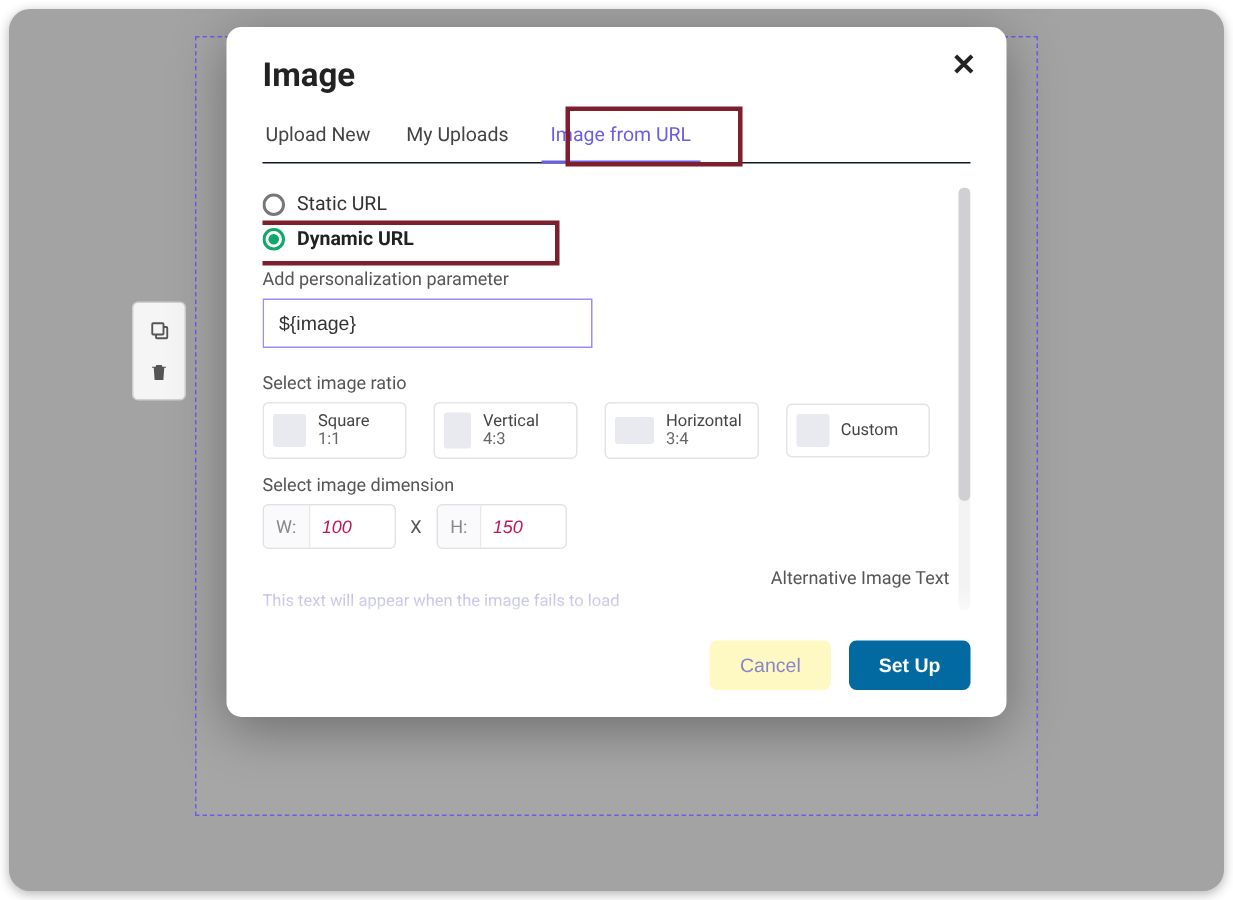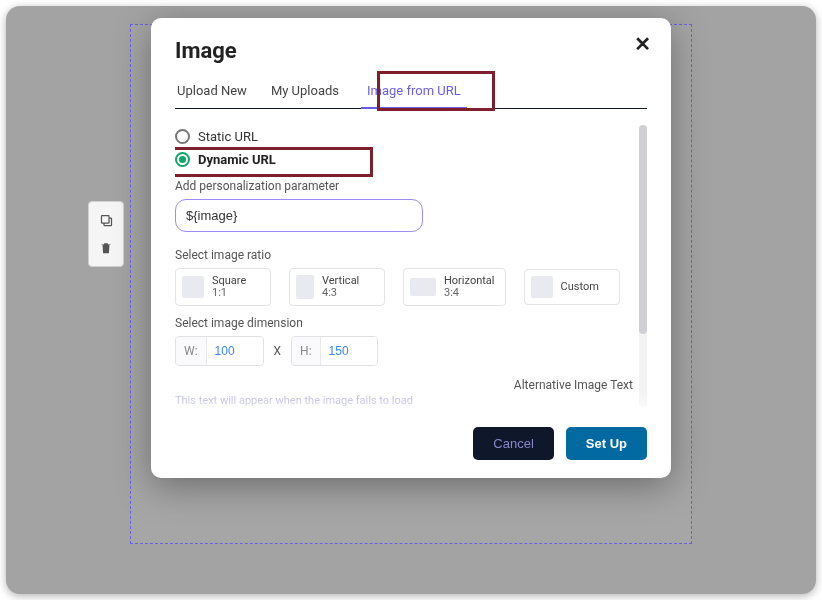--- a/index.html
+++ b/index.html
@@ -130,23 +130,23 @@
       background: #0fa868;
     }
     .radio-label { font-size: 13px; color: #333; }
     .radio-row.selected .radio-label { font-weight: 700; color: #222; }
     .section-label {
       font-size: 12px;
       color: #555;
       margin: 8px 0 6px 0;
     }
     .param-input {
-      width: 248px;
+      width: 220px;
       border: 1.5px solid #9b8ef2;
-      border-radius: 11px;
+      border-radius: 0;
       padding: 8px 10px;
       font-size: 13px;
       color: #333;
       outline: none;
     }
     .ratio-row {
       display: flex;
       gap: 18px;
       margin-bottom: 10px;
       flex-wrap: wrap;
@@ -189,22 +189,23 @@
       background: #fafafc;
       font-size: 12px;
       color: #888;
       border-right: 1px solid #e8e8ec;
     }
     .dim-input {
       width: 56px;
       border: none;
       padding: 7px 8px;
       font-size: 12px;
-      color: #3b82f6;
+      color: #be185d;
       outline: none;
+      font-style: italic;
     }
     .dim-x { font-size: 12px; color: #555; }
     .alt-block { margin-top: 2px; }
     .alt-helper {
       font-size: 11px;
       color: #b1aee0;
       margin-top: 2px;
     }
     .fade-mask {
       position: absolute;
@@ -222,21 +223,21 @@
       padding-top: 6px;
     }
     .btn {
       border-radius: 5px;
       font-size: 13px;
       padding: 9px 20px;
       cursor: pointer;
       border: none;
     }
     .btn-cancel {
-      background: #0f172a;
+      background: #fef9c3;
       color: #8a84c9;
     }
     .btn-primary {
       background: #0369a1;
       color: #fff;
       font-weight: 600;
     }
     .scroll-area {
       position: relative;
       max-height: 360px;

